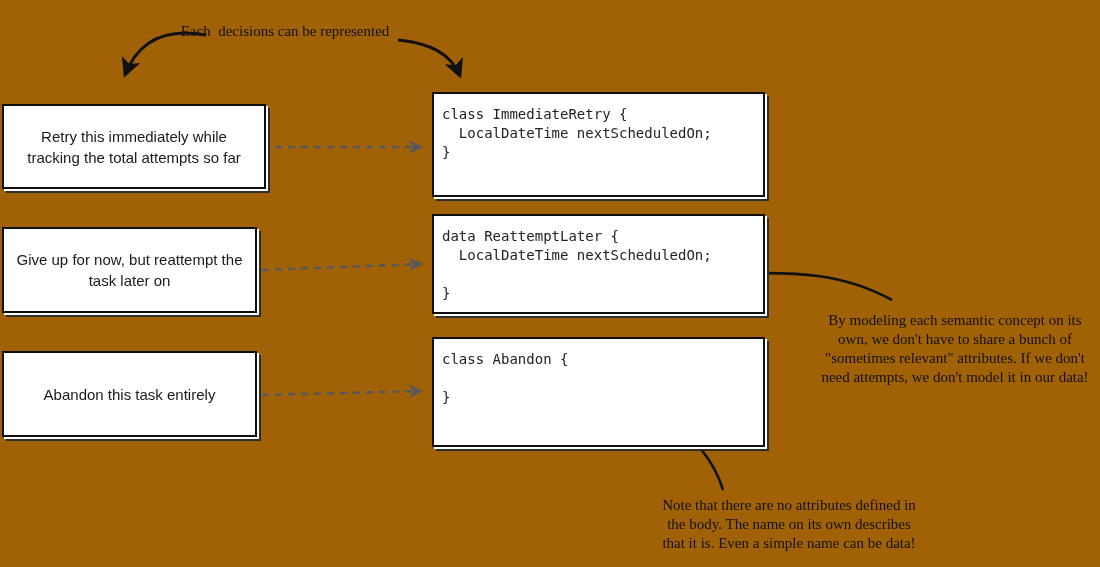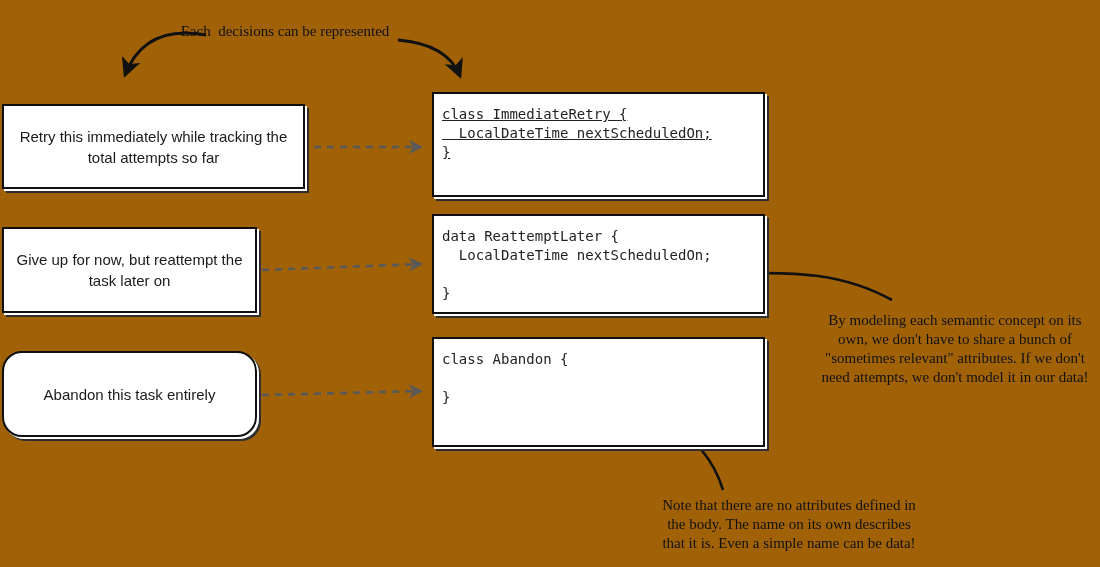--- a/index.html
+++ b/index.html
@@ -32,25 +32,25 @@
     position:absolute; text-align:center;
     font-family:"Liberation Serif", serif;
     font-size:15px; line-height:19px; color:#111111;
   }
   .note div { white-space:pre; }
 
   #top-note    { left:135px; top:21px;  width:300px; line-height:20px; }
   #right-note  { left:805px; top:311px; width:300px; }
   #bottom-note { left:639px; top:496px; width:300px; }
 
-  #decision-1 { left:2px;  top:104px; width:303px; height:85px;justify-content:center; }
+  #decision-1 { left:2px;  top:104px; width:264px; height:85px;justify-content:center; }
   #decision-2 { left:2px;  top:227px; width:255px; height:86px; }
-  #decision-3 { left:2px;  top:351px; width:255px; height:86px;border-radius:20px; }
+  #decision-3 { left:2px;  top:351px; width:255px; height:86px; }
 
-  #code-1 { left:432px; top:92px;  width:333px; height:105px;text-decoration:underline; }
+  #code-1 { left:432px; top:92px;  width:333px; height:105px; }
   #code-2 { left:432px; top:214px; width:333px; height:100px; }
   #code-3 { left:432px; top:337px; width:333px; height:110px; }
 </style>
 </head>
 <body>
 
 <div id="canvas">
 
   <svg class="overlay" viewBox="0 0 1100 567">
     <defs>

